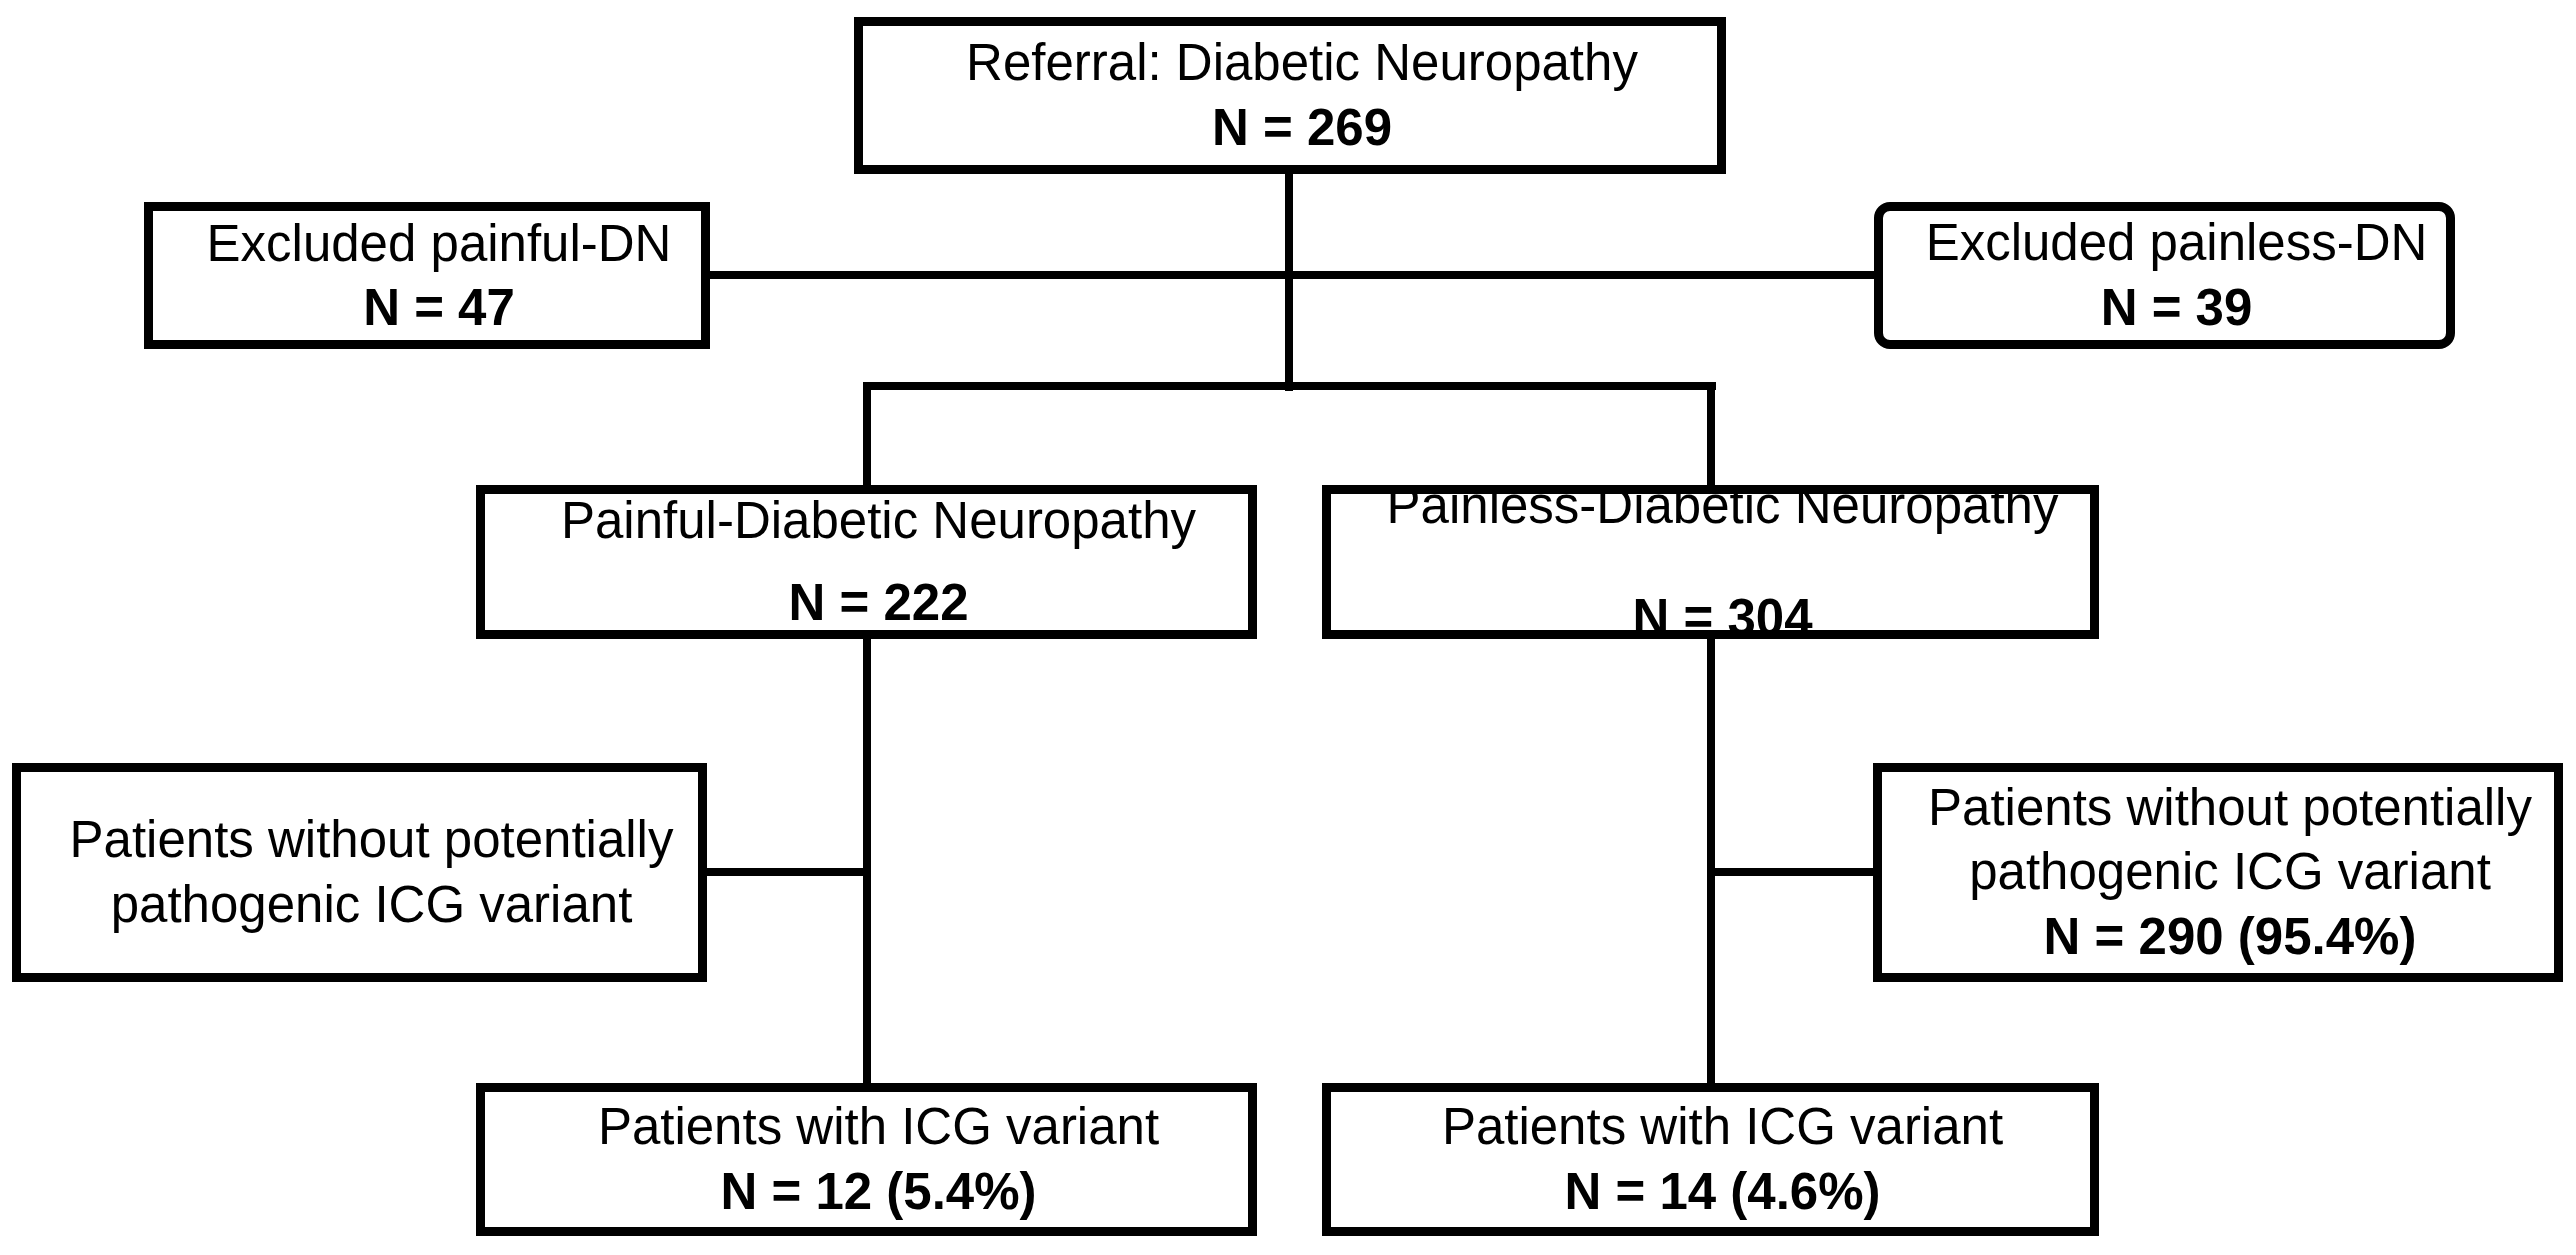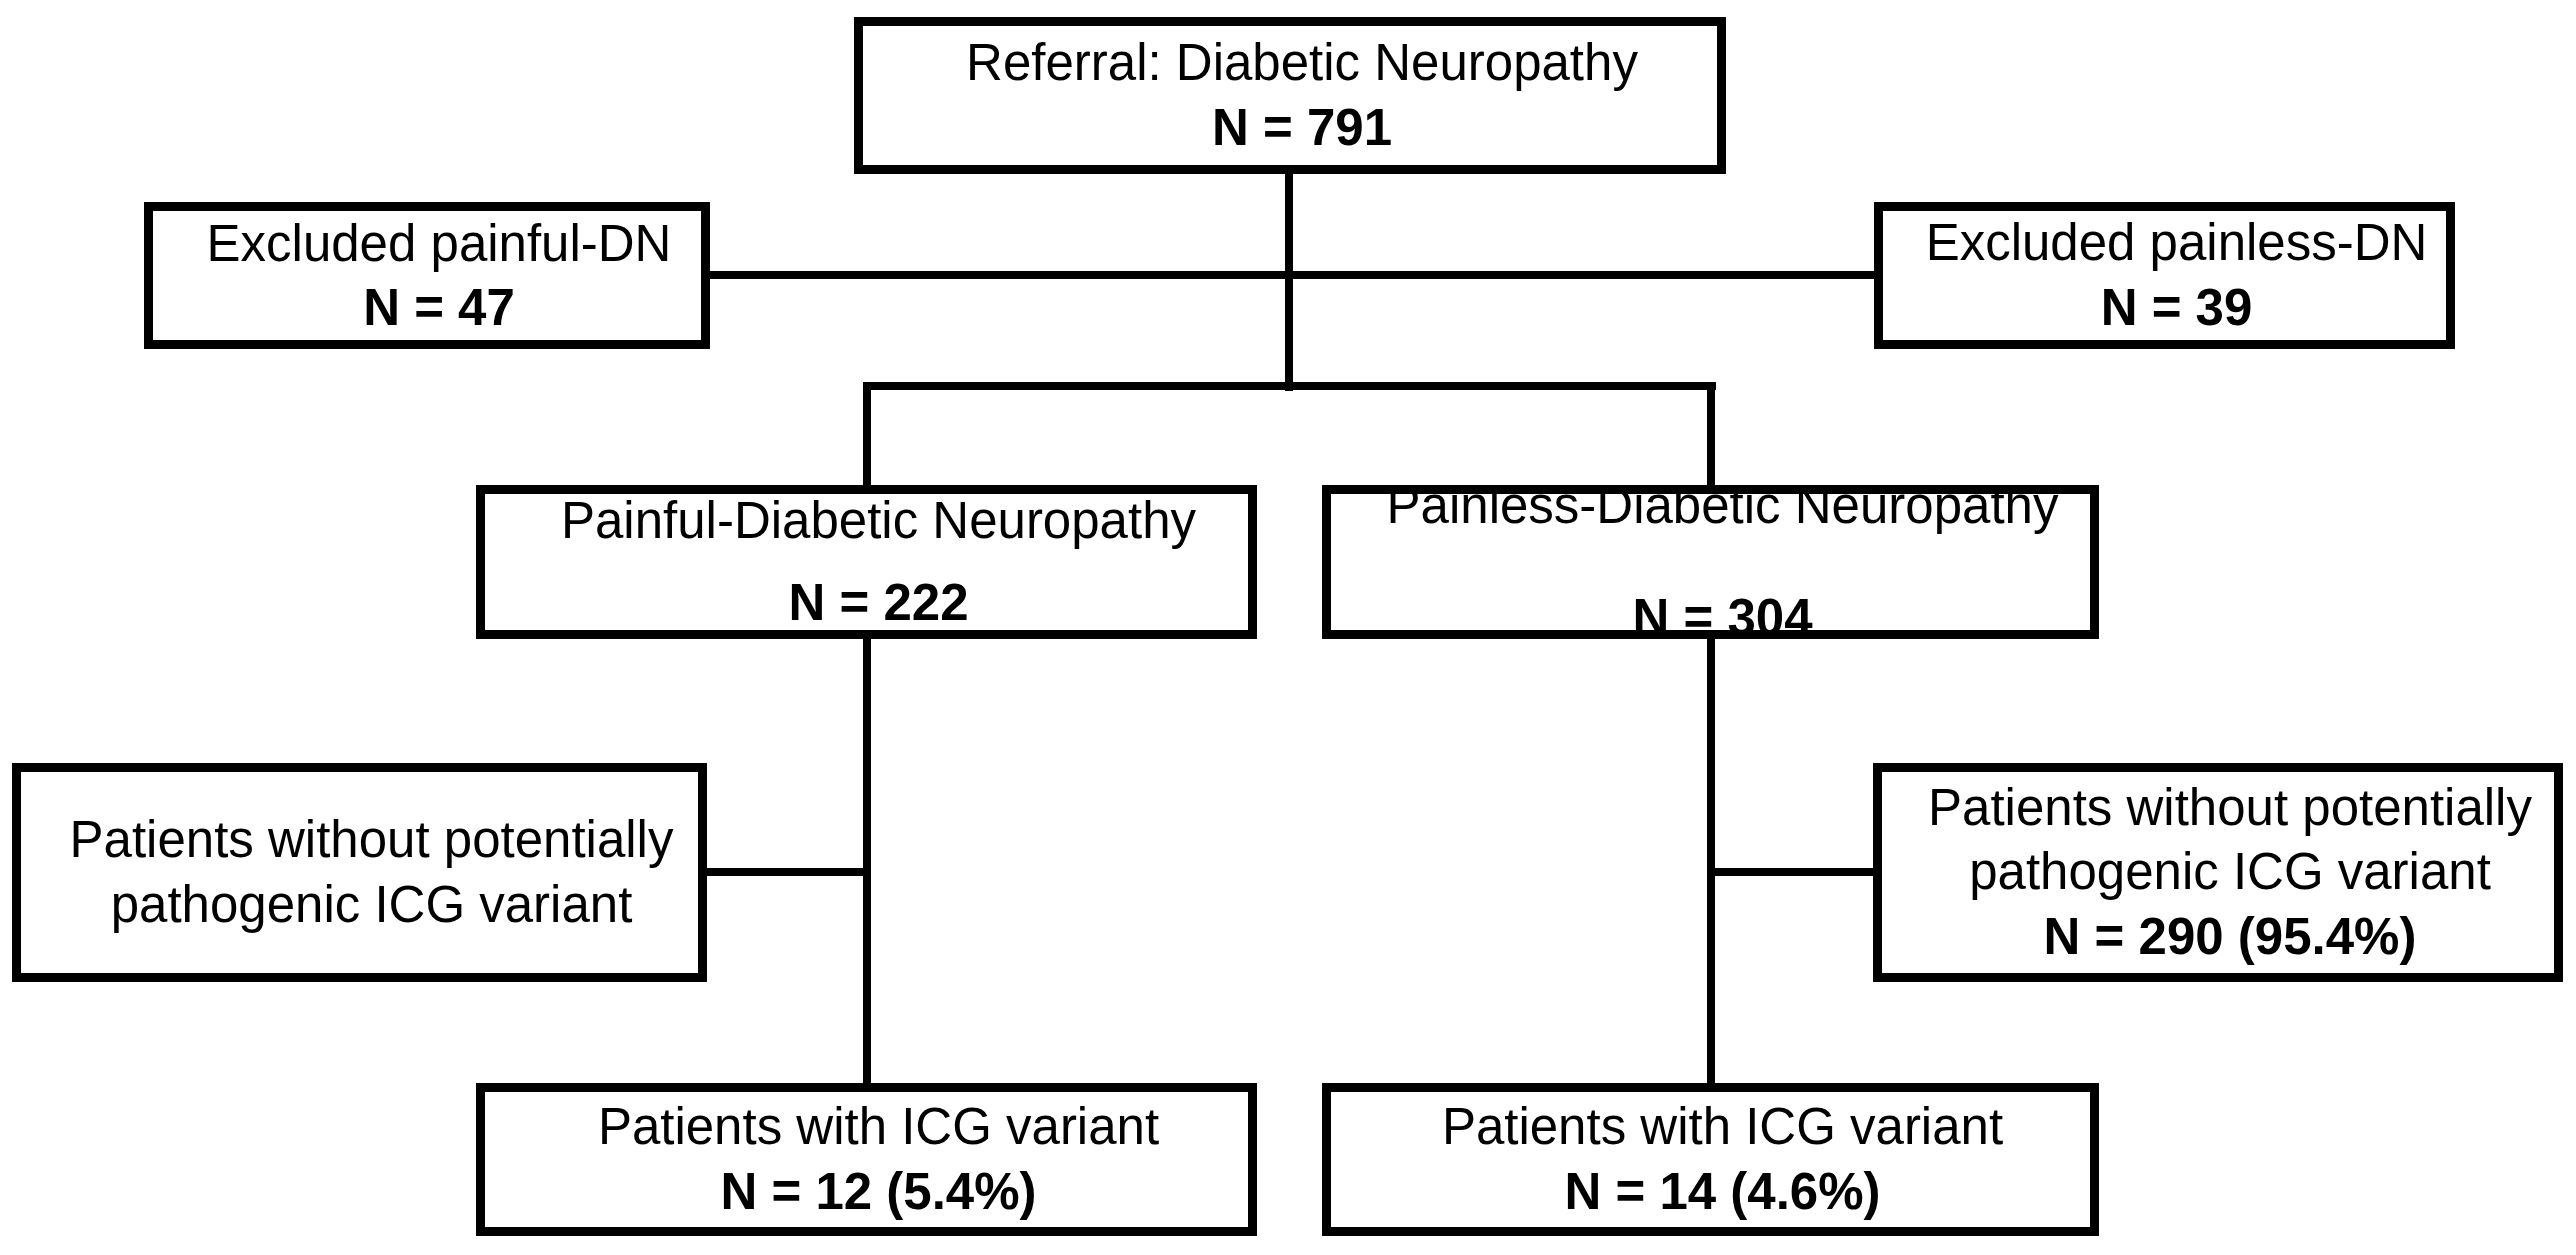--- a/index.html
+++ b/index.html
@@ -32,21 +32,21 @@
   #ln-v-bl     { left:863px; top:382px;  width:8.4px;   height:111px; }
   #ln-v-br     { left:1707px; top:382px;  width:8.4px;   height:111px; }
   #ln-v-bl2    { left:863px; top:635px; width:8.4px;   height:452px; }
   #ln-v-br2    { left:1707px; top:635px; width:8.4px;   height:452px; }
   #ln-h-ll     { left:704px; top:868px; width:167px;  height:8.4px;  }
   #ln-h-lr     { left:1707px; top:868px; width:169px;  height:8.4px;  }
 
   
   #box-referral { left:854px; top:17px;   width:872px; height:157px; }
   #box-excl-l   { left:144px;  top:202px;  width:566px;  height:147px;justify-content:flex-end; }
-  #box-excl-r   { left:1874px; top:202px;  width:581px;  height:147px; }
+  #box-excl-r   { left:1874px; top:202px;  width:581px;  height:147px;border-radius:16px; }
   #box-mid-l    { left:476px;  top:485px;  width:781px; height:154px;gap:17px; }
   #box-mid-r    { left:1322px; top:485px;  width:777px; height:154px;gap:48px; }
   #box-low-l    { left:12px;   top:763px; width:695px; height:219px; }
   #box-low-r    { left:1873px; top:763px; width:690px; height:219px; }
   #box-bot-l    { left:476px;  top:1083px; width:781px; height:153px; }
   #box-bot-r    { left:1322px; top:1083px; width:777px; height:153px; }
 </style>
 </head>
 <body>
 
@@ -57,21 +57,21 @@
   <div class="line" id="ln-h-branch"></div>
   <div class="line" id="ln-v-bl"></div>
   <div class="line" id="ln-v-br"></div>
   <div class="line" id="ln-v-bl2"></div>
   <div class="line" id="ln-v-br2"></div>
   <div class="line" id="ln-h-ll"></div>
   <div class="line" id="ln-h-lr"></div>
 
   <div class="box" id="box-referral">
     <span class="label">Referral: Diabetic Neuropathy</span>
-    <span class="count">N = 791</span>
+    <span class="count">N = 269</span>
   </div>
 
   <div class="box" id="box-excl-l">
     <span class="label">Excluded painful-DN</span>
     <span class="count">N = 47</span>
   </div>
 
   <div class="box" id="box-excl-r">
     <span class="label">Excluded painless-DN</span>
     <span class="count">N = 39</span>

